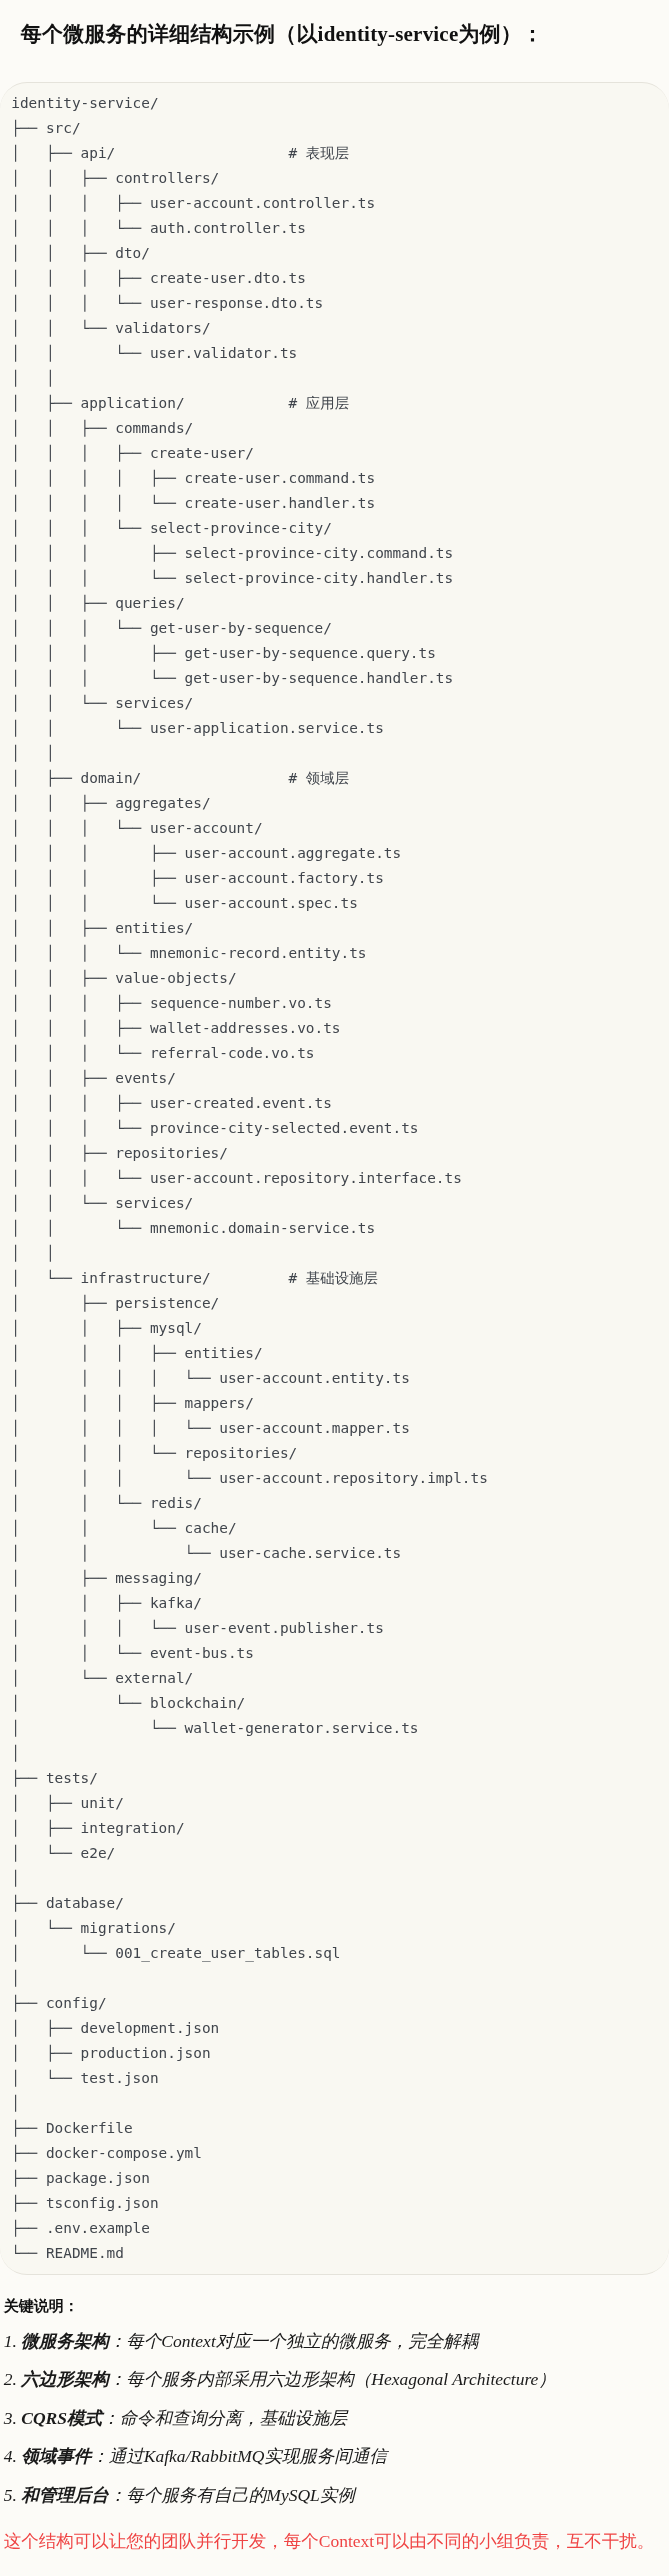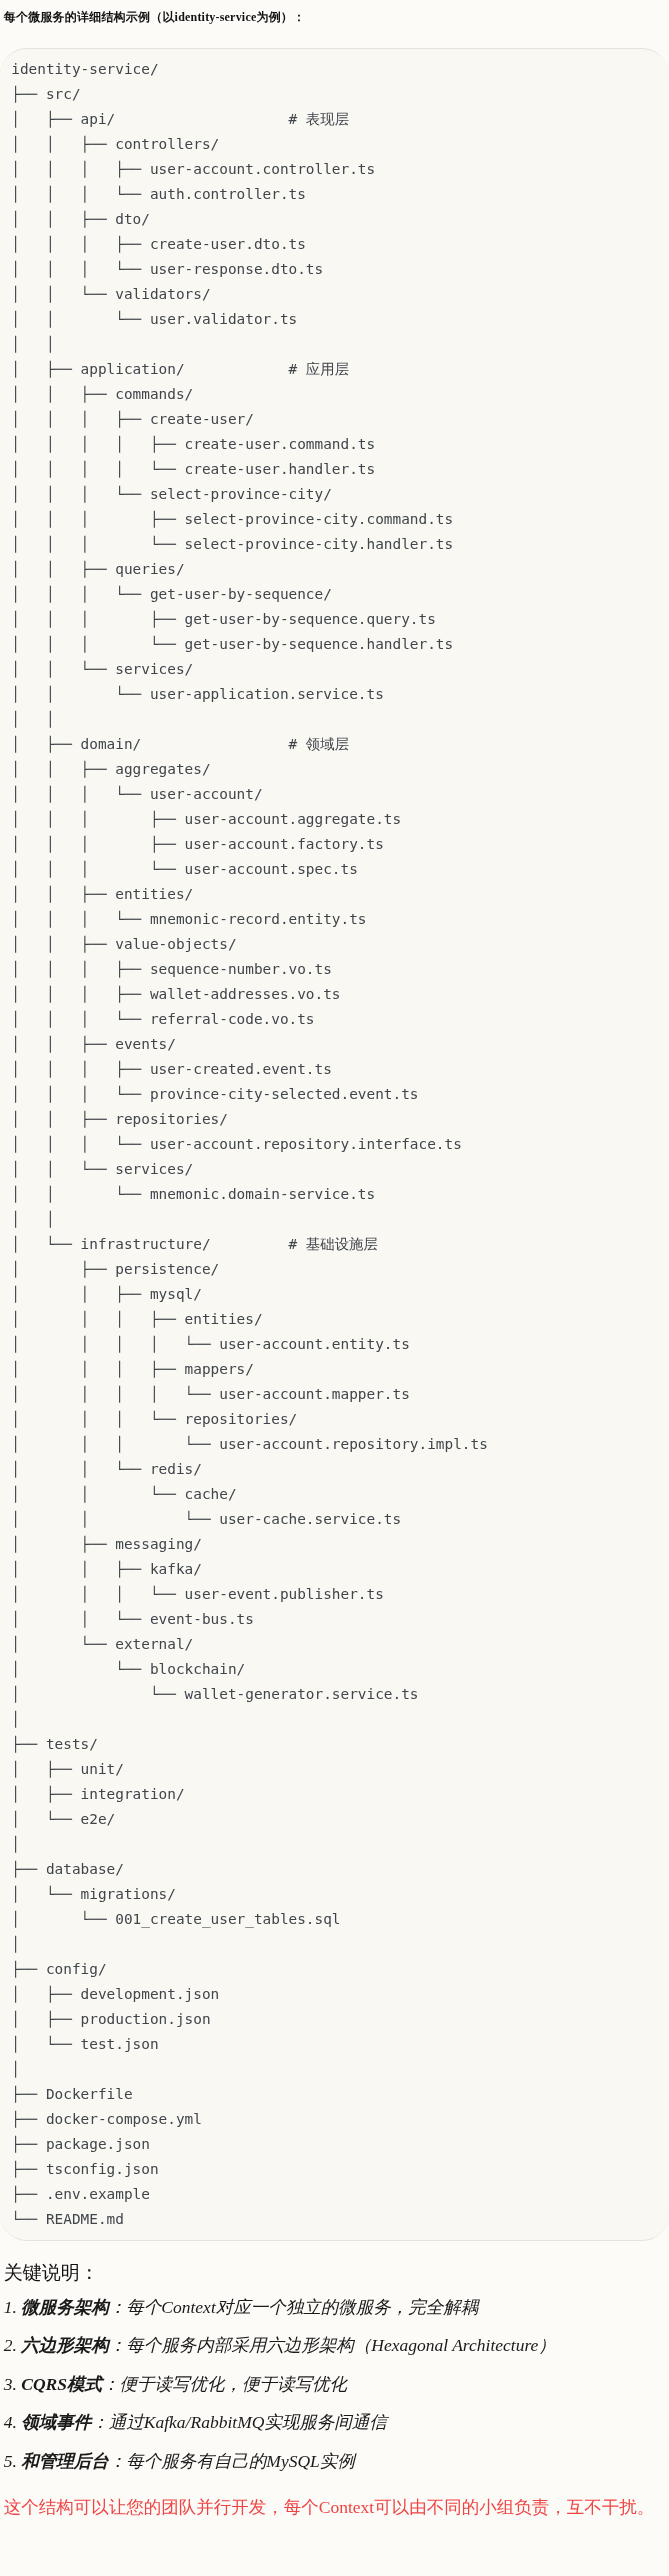--- a/index.html
+++ b/index.html
@@ -2,22 +2,22 @@
 <html style="font-size:10px"><head>
 <meta charset="utf-8">
 <style>
   html, body { margin:0; padding:0; background:#FCFBF7; }
   .page {
     width:669px; height:2576px; overflow:hidden; box-sizing:border-box;
     background:#FCFBF7; color:#161616;
     font-family:"Liberation Serif", serif;
   }
   .title {
-    margin:0; padding:6.3px 5px 0 3.8px;
-    font-size:12px; line-height:22.5px; font-weight:700; color:#111;
+    margin:17px; padding:6.3px 5px 0 3.8px;
+    font-size:21px; line-height:22.5px; font-weight:700; color:#111;
     letter-spacing:0.2px;
   }
   .title-gap { height:19px; }
   .codeblock {
     box-sizing:border-box;
     border-top:0.6px solid #E5E3DB;
     border-bottom:0.6px solid #E5E3DB;
     background:#F9F8F2;
     padding:8.1px 0 8.1px 11.3px;
     border-radius:27px;
@@ -25,21 +25,21 @@
   pre.tree {
     margin:0;
     font-family:"DejaVu Sans Mono", monospace;
     font-size:14.4px; line-height:25px;
     color:#40454C;
     white-space:pre;
   }
   .notes { padding:0 6.3px 0 3.8px; }
   .notes h2 {
     margin:21px 0 13.8px 0;
-    font-size:19px; line-height:21px; font-weight:400; color:#111;
+    font-size:15px; line-height:21px; font-weight:700; color:#111;
   }
   .notes ol { list-style:none; margin:0; padding:0;font-style:italic; }
   .notes li {
     font-size:17.5px; line-height:21px; margin:0 0 17.5px 0; color:#1a1a1a;
   }
   .notes .num { margin-right:4.4px; }
   .notes .note-label { font-weight:700; }
   .closing {
     margin:24px 0 0 0;
     font-size:17.5px; line-height:22.5px; color:#ef4444;
@@ -147,21 +147,21 @@
     <h2>关键说明：</h2>
 
     <ol>
       <li>
         <span class="num">1.</span><strong class="note-label">微服务架构</strong><span>：每个Context对应一个独立的微服务，完全解耦</span>
       </li>
       <li>
         <span class="num">2.</span><strong class="note-label">六边形架构</strong><span>：每个服务内部采用六边形架构（Hexagonal Architecture）</span>
       </li>
       <li>
-        <span class="num">3.</span><strong class="note-label">CQRS模式</strong><span>：便于读写优化，便于读写优化</span>
+        <span class="num">3.</span><strong class="note-label">CQRS模式</strong><span>：命令和查询分离，基础设施层</span>
       </li>
       <li>
         <span class="num">4.</span><strong class="note-label">领域事件</strong><span>：通过Kafka/RabbitMQ实现服务间通信</span>
       </li>
       <li>
         <span class="num">5.</span><strong class="note-label">和管理后台</strong><span>：每个服务有自己的MySQL实例</span>
       </li>
     </ol>
 
     <p class="closing">这个结构可以让您的团队并行开发，每个Context可以由不同的小组负责，互不干扰。</p>

